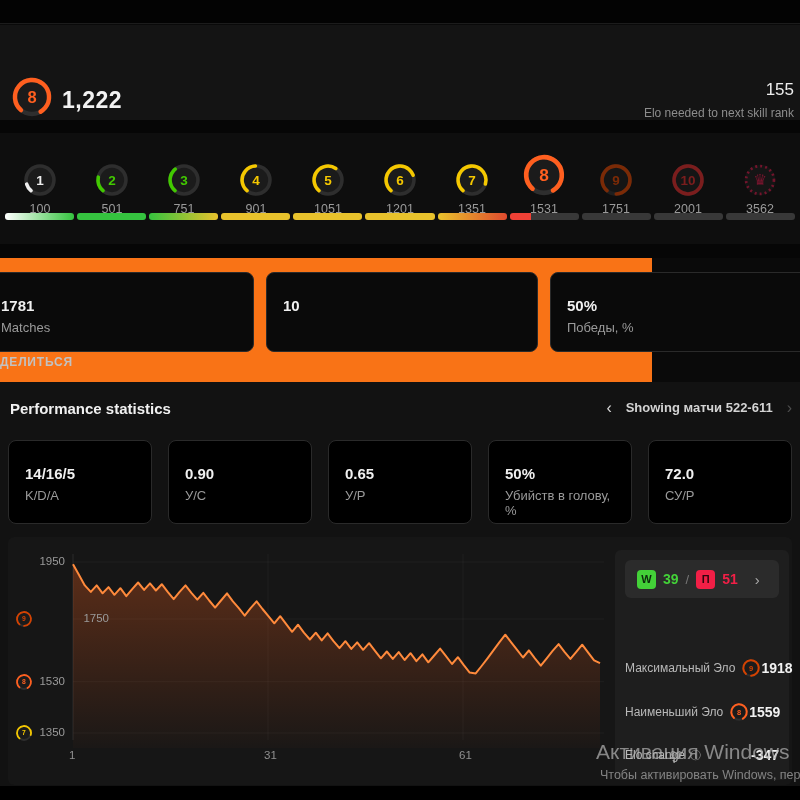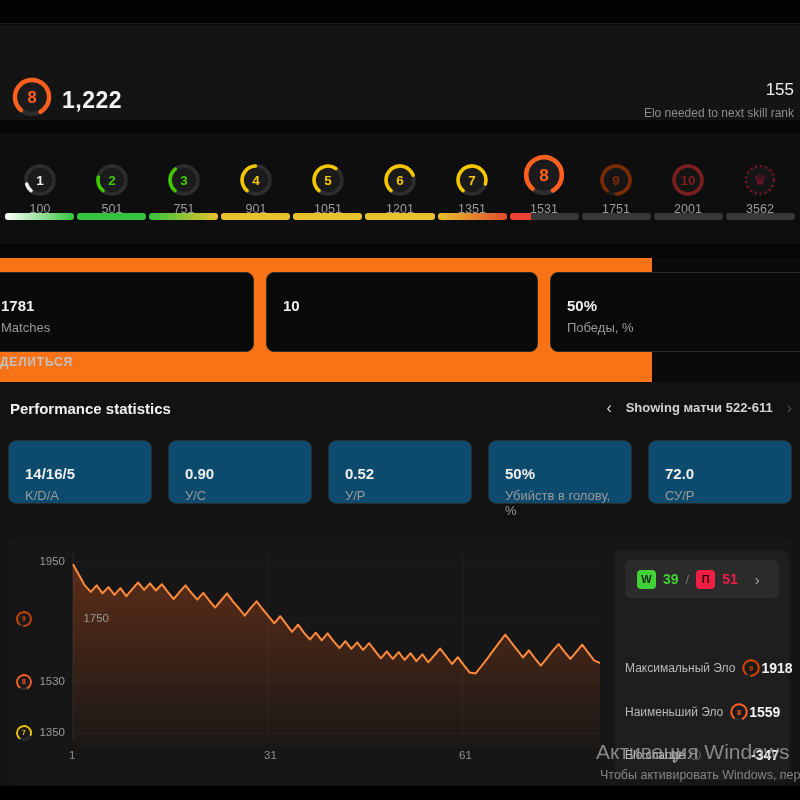--- a/index.html
+++ b/index.html
@@ -36,21 +36,21 @@
   .share-label { position:absolute; left:0; top:355px; font-size:12px; font-weight:bold; color:#c2c2c2; letter-spacing:.8px; cursor:pointer; }
 
   
   .perf-sec { position:absolute; left:0; top:382px; width:800px; height:404px; background:#121212; }
   .perf-title { position:absolute; left:10px; top:18px; font-size:15px; font-weight:bold; color:#f0f0f0; }
   .perf-pager { position:absolute; right:8px; top:18px; display:flex; align-items:center; gap:14px; }
   .chev { font-size:16px; line-height:14px; cursor:pointer; }
   .chev.prev { color:#d8d8d8; }
   .chev.next { color:#4d4d4d; }
   .showing { font-size:13px; font-weight:bold; color:#d3d3d3; }
-  .perf-card { top:58px; height:64px; width:144px; background:#0c4a6e; }
+  .perf-card { top:58px; height:84px; width:144px; background:#000000; }
 
   
   .chart-panel { position:absolute; left:8px; top:155px; width:784px; height:248px; background:#161616; border-radius:6px; }
   .ylab { position:absolute; width:30px; text-align:right; font-size:11.5px; color:#9a9a9a; }
   .ybadge { position:absolute; }
   .xlab { position:absolute; font-size:11.5px; color:#8f8f8f; }
   #plot { position:absolute; left:58px; top:11px; }
 
   .side-panel { position:absolute; left:607px; top:13px; width:174px; height:230px; background:#1e1e1e; border-radius:6px; padding:10px; }
   .wl-card { background:#2b2b2b; border-radius:6px; height:38px; display:flex; align-items:center; padding:0 12px; gap:7px; cursor:pointer; }
@@ -229,21 +229,21 @@
 
     <div class="card perf-card" style="left:8px;">
       <div class="val">14/16/5</div>
       <div class="lab">K/D/A</div>
     </div>
     <div class="card perf-card" style="left:168px;">
       <div class="val">0.90</div>
       <div class="lab">У/С</div>
     </div>
     <div class="card perf-card" style="left:328px;">
-      <div class="val">0.52</div>
+      <div class="val">0.65</div>
       <div class="lab">У/Р</div>
     </div>
     <div class="card perf-card" style="left:488px;">
       <div class="val">50%</div>
       <div class="lab">Убийств в голову, %</div>
     </div>
     <div class="card perf-card" style="left:648px;">
       <div class="val">72.0</div>
       <div class="lab">СУ/Р</div>
     </div>

